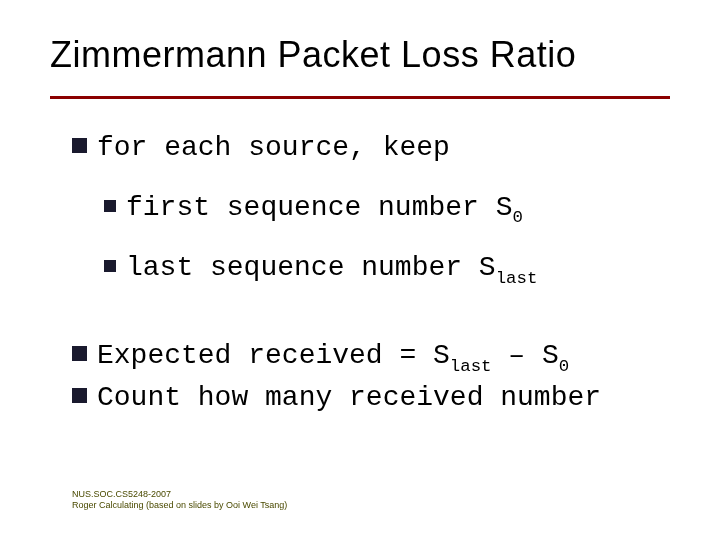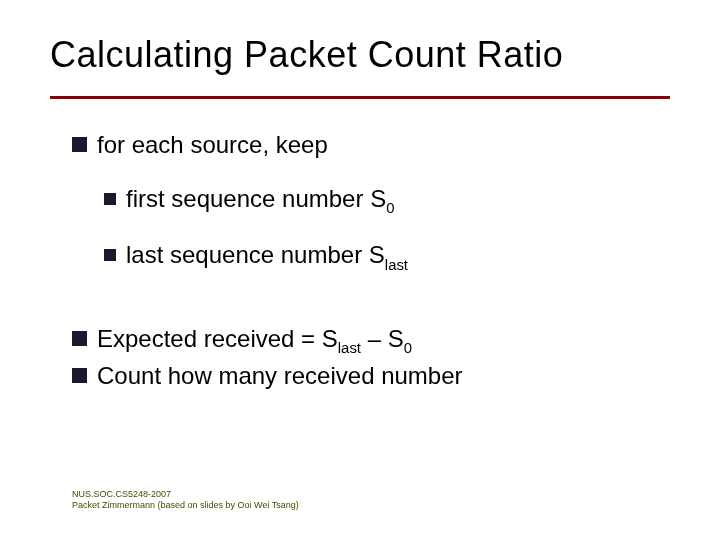--- a/index.html
+++ b/index.html
@@ -34,23 +34,23 @@
     right: 50px;
     top: 96px;
     height: 0;
     border-top: 3px solid #8b0000;
   }
   .body {
     position: absolute;
     left: 72px;
     top: 128px;
     right: 60px;
-    font-size: 24px;
+    font-size: 28px;
     line-height: 1.45;
-    font-family: Liberation Sans, sans-serif;
+    font-family: Liberation Mono, monospace;
   }
   .sq {
     display: inline-block;
     background: #1a1a2e;
     vertical-align: middle;
     margin-right: 10px;
   }
   .sq.lg {
     width: 15px;
     height: 15px;
@@ -87,21 +87,21 @@
     color: #4a4a00;
     font-family: Verdana, sans-serif;
     margin-top: 11px;
   }
 </style>
 </head>
 <body>
 
 <div class="slide">
 
-  <div class="title">Calculating Packet Count Ratio</div>
+  <div class="title">Zimmermann Packet Loss Ratio</div>
 
   <div class="rule"></div>
 
   <div class="body">
 
     <div class="l1">
       <span class="sq lg"></span><span>for each source, keep</span>
     </div>
 
     <div class="l2">
@@ -119,16 +119,16 @@
     </div>
 
     <div class="l1">
       <span class="sq lg"></span><span>Count how many received number</span>
     </div>
 
   </div>
 
   <div class="footer">
     <div>NUS.SOC.CS5248-2007</div>
-    <div>Packet Zimmermann (based on slides by Ooi Wei Tsang)</div>
+    <div>Roger Calculating (based on slides by Ooi Wei Tsang)</div>
   </div>
 
 </div>
 
 </body></html>

